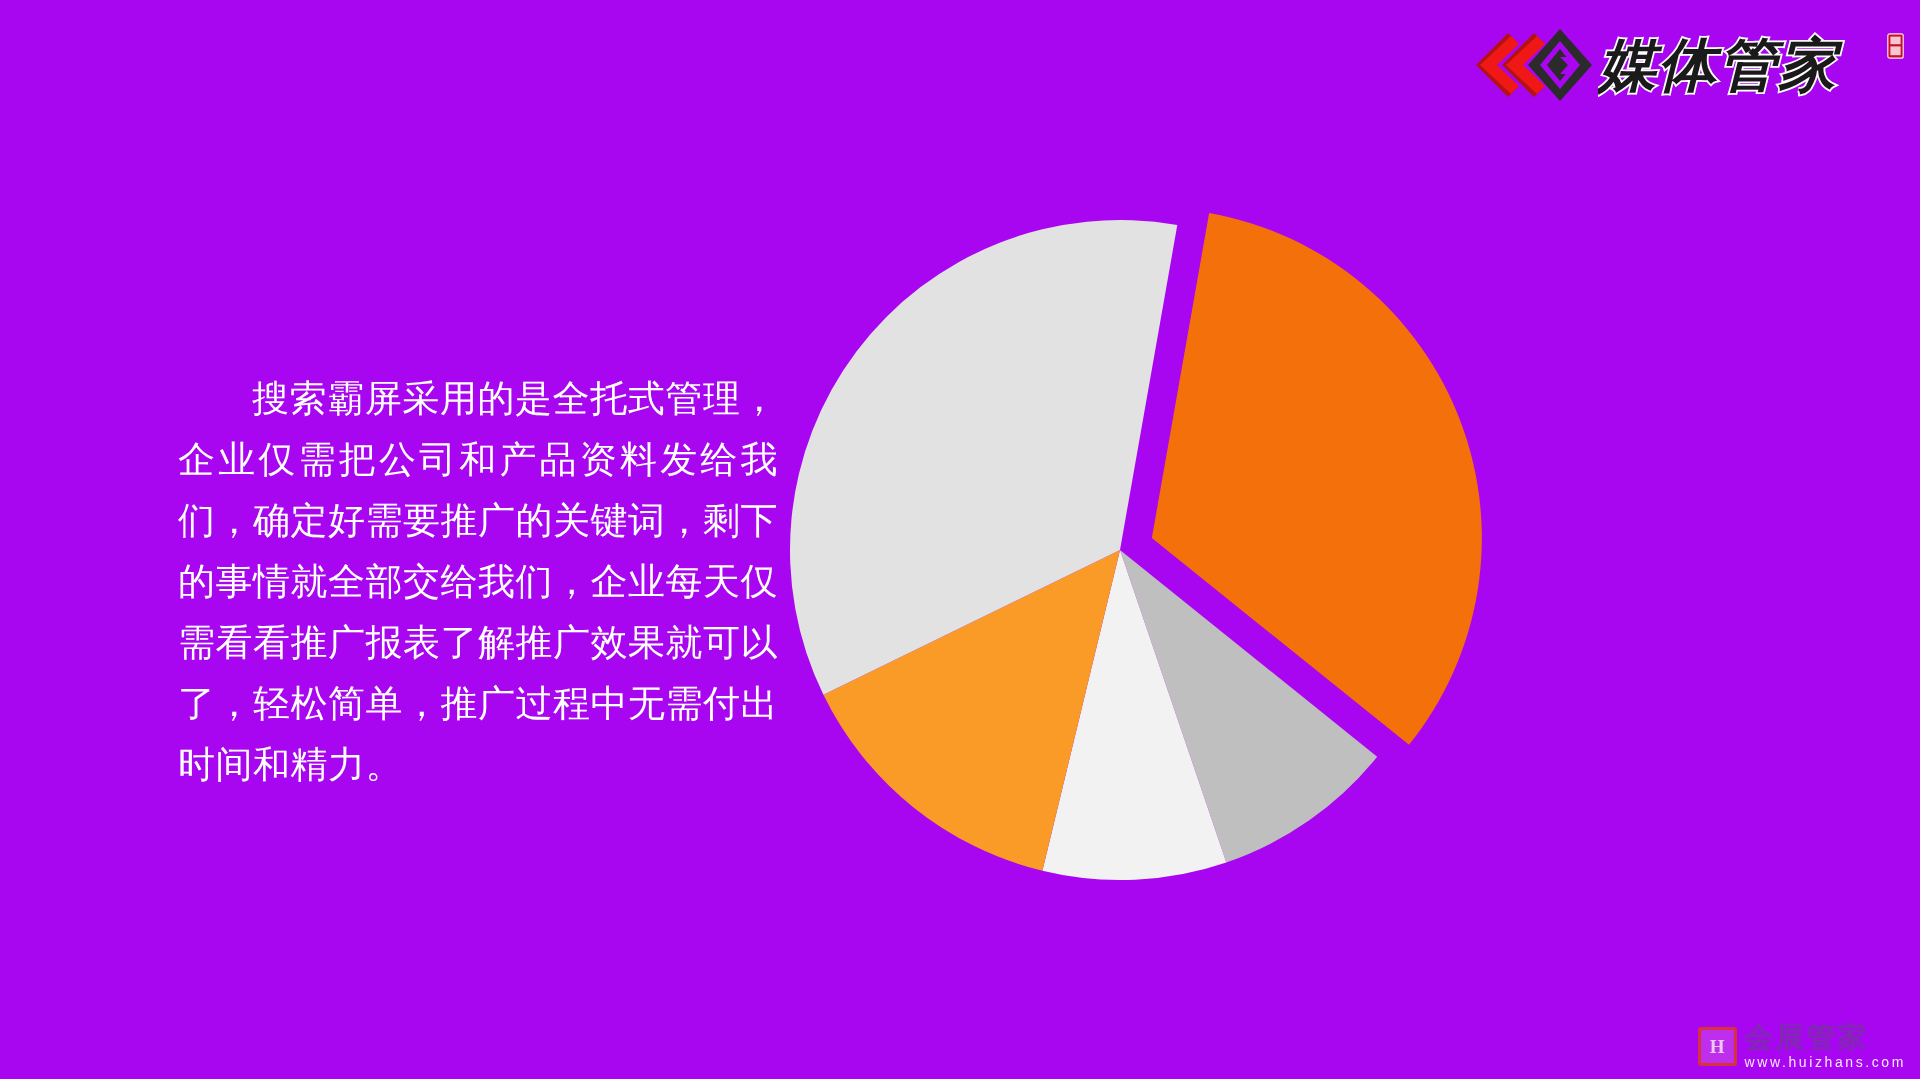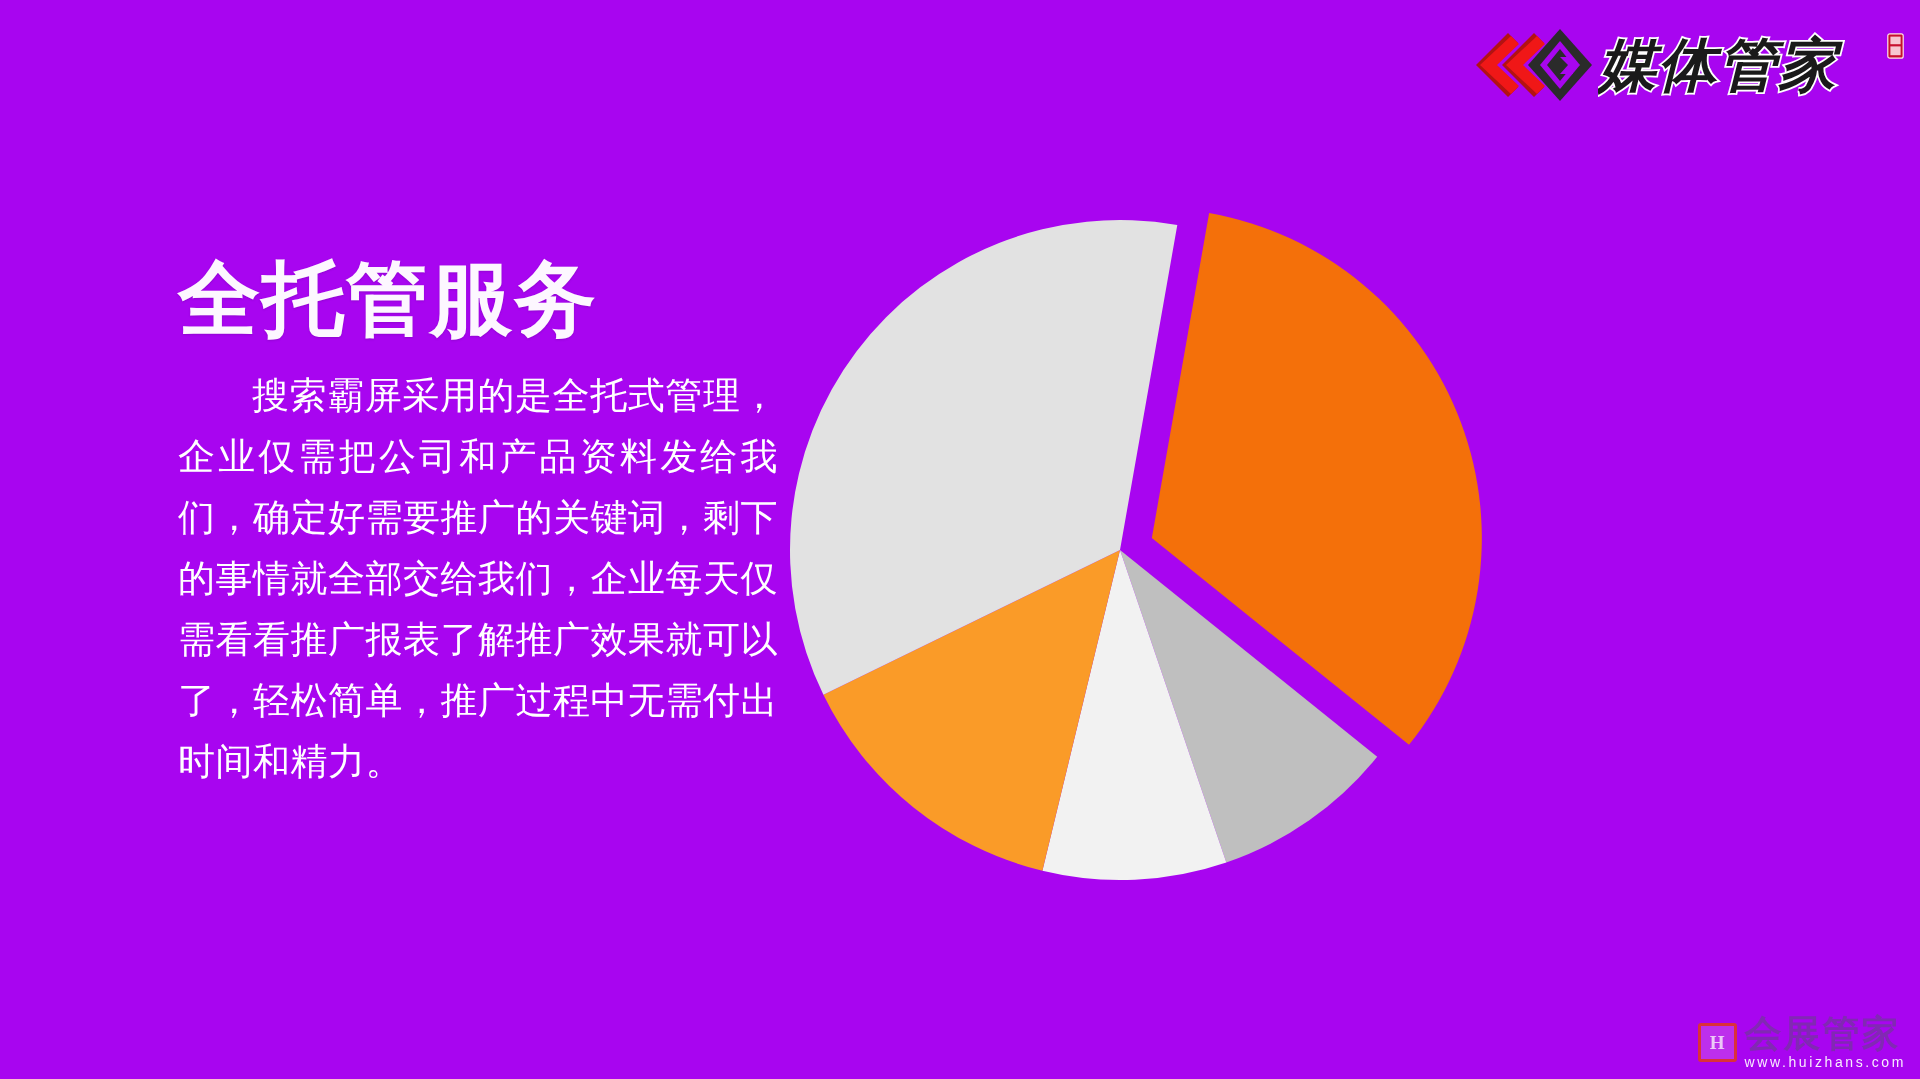--- a/index.html
+++ b/index.html
@@ -29,21 +29,21 @@
   
   .headline{
     position:absolute;left:178px;top:198px;
     font-size:82px;line-height:1.12;font-weight:700;color:#FDF7FF;
     letter-spacing:2px;white-space:nowrap;
     text-shadow:0 1px 2px rgba(80,0,120,.25);
   }
   .body-copy{
     position:absolute;left:178px;top:368px;width:600px;
     color:#FFFFFF;font-size:37px;line-height:61px;
-    letter-spacing:.5px;text-align:justify;font-family:Liberation Mono, monospace;
+    letter-spacing:.5px;text-align:justify;
   }
   .body-copy p{margin:0;text-indent:2em;}
 
   
   .pie-wrap{
     position:absolute;left:780px;top:60px;width:820px;height:840px;
   }
   .pie-wrap svg{display:block;width:100%;height:100%;overflow:visible;}
 
   
@@ -69,21 +69,21 @@
     width:33px;height:33px;border:3px solid #E0342B;border-radius:3px;
     display:flex;align-items:center;justify-content:center;
     background:#BF33EC;
   }
   .wm-icon span{
     color:#F2D9F7;font-size:19px;font-weight:700;line-height:1;
     font-family:"Liberation Serif","DejaVu Serif",serif;
   }
   .wm-texts{display:flex;flex-direction:column;line-height:1;}
   .wm-title{
-    font-size:37px;font-weight:700;color:#7E2DAE;letter-spacing:2px;
+    font-size:29px;font-weight:700;color:#7E2DAE;letter-spacing:2px;
   }
   .wm-url{
     font-size:14px;color:#ffffff;letter-spacing:2.6px;margin-top:3px;
     font-family:"Liberation Sans","DejaVu Sans",sans-serif;
   }
 </style>
 </head>
 <body>
 
 <div class="slide">
@@ -113,21 +113,20 @@
       <div class="brand-seal">
         <svg viewBox="0 0 17 26" width="17" height="26" aria-hidden="true">
           <rect x="0.8" y="0.8" width="15.4" height="24.4" rx="2" fill="#C8102E" stroke="#FFE3E8" stroke-width="1.2"></rect>
           <rect x="3.4" y="3.6" width="10.2" height="7.6" fill="#FFE8ED" opacity=".85"></rect>
           <rect x="3.4" y="13.4" width="10.2" height="8.8" fill="#FFE8ED" opacity=".85"></rect>
         </svg>
       </div>
     </div>
   </div>
 
-  <h1 class="headline">全托管服务</h1>
 
   <div class="body-copy">
     <p>搜索霸屏采用的是全托式管理，企业仅需把公司和产品资料发给我们，确定好需要推广的关键词，剩下的事情就全部交给我们，企业每天仅需看看推广报表了解推广效果就可以了，轻松简单，推广过程中无需付出时间和精力。</p>
   </div>
 
   <div class="pie-wrap">
     <svg id="pie-svg" viewBox="0 0 820 840" preserveAspectRatio="xMidYMid meet" aria-hidden="true">
       <g id="pie-slices">
           <path d="M 371.8260242151251 478.03738395424017 L 429.1299228452121 153.0508254602115 A 330 330 0 0 1 629.0075526425114 684.8166417045122 Z" fill="#F4700A"></path>
           <path d="M 340 490 L 597.1815284273864 696.7792577502721 A 330 330 0 0 1 446.34767942606857 802.3942558381798 Z" fill="#BFBFBF"></path>

